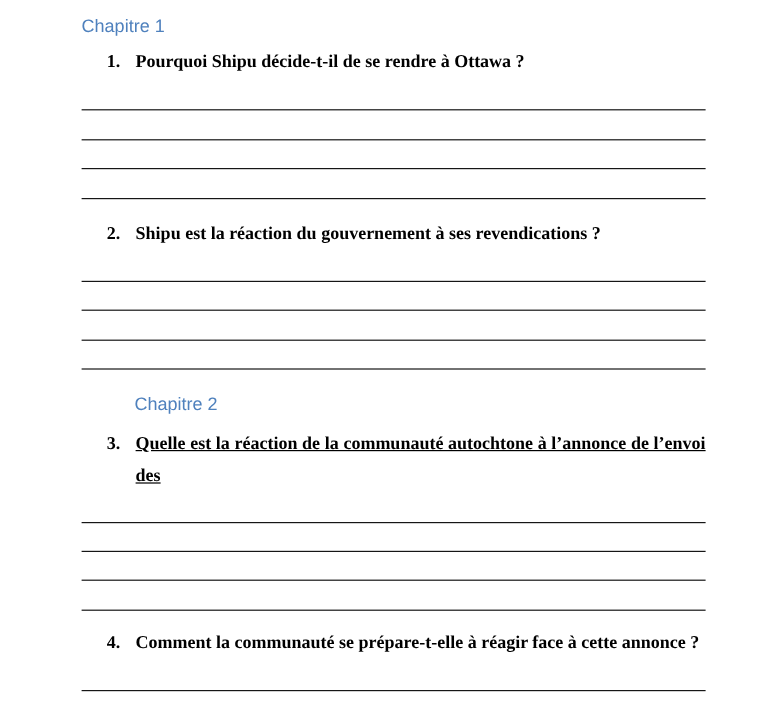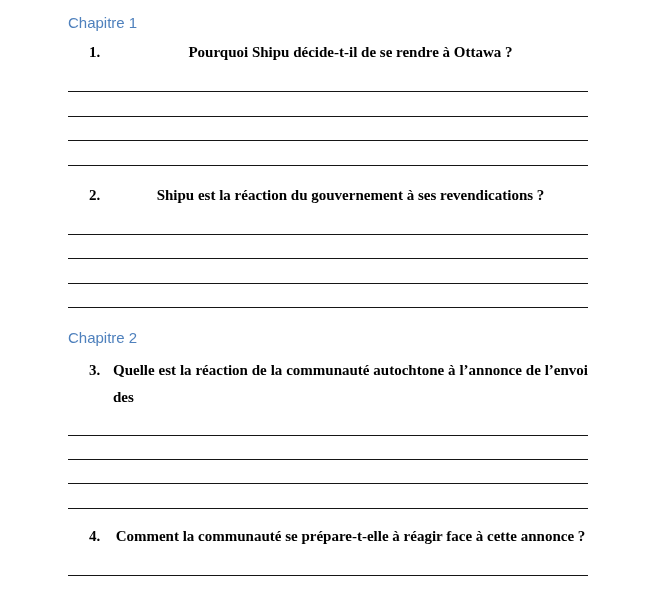--- a/index.html
+++ b/index.html
@@ -17,33 +17,33 @@
     color: #000;
   }
   .chapter-title {
     margin: 0;
     font-family: "Liberation Sans", sans-serif;
     font-size: 15px;
     font-weight: 400;
     line-height: 18px;
     color: var(--heading-color, #4F81BD);
   }
-  .chapter + .chapter .chapter-title { margin-top: 21px; }
+  .chapter + .chapter .chapter-title { margin-top: 21px; margin-left: 44px; }
 
   .question {
     position: relative;
     padding-left: 45px;
     font-weight: bold;
     font-size: 15px;
     line-height: 27px;
     color: var(--text-color, #000);
   }
   .q-num { position: absolute; left: 21px; top: 0; }
-  .q-line { text-align: center; }
-  .q-line.justified { text-align: justify; text-align-last: justify; }
+  .q-line { text-align: left; }
+  .q-line.justified { text-align: justify; text-align-last: justify; text-decoration: underline; }
 
   
   .q-0 { margin-top: 7px; }
   .q-1 { margin-top: 16px; }
   .q-2 { margin-top: 10px; }
   .q-3 { margin-top: 14px; }
 
   .answer-lines { margin-top: 2px; }
   .answer-lines.al-2 { margin-top: 0; }
   .answer-line {

